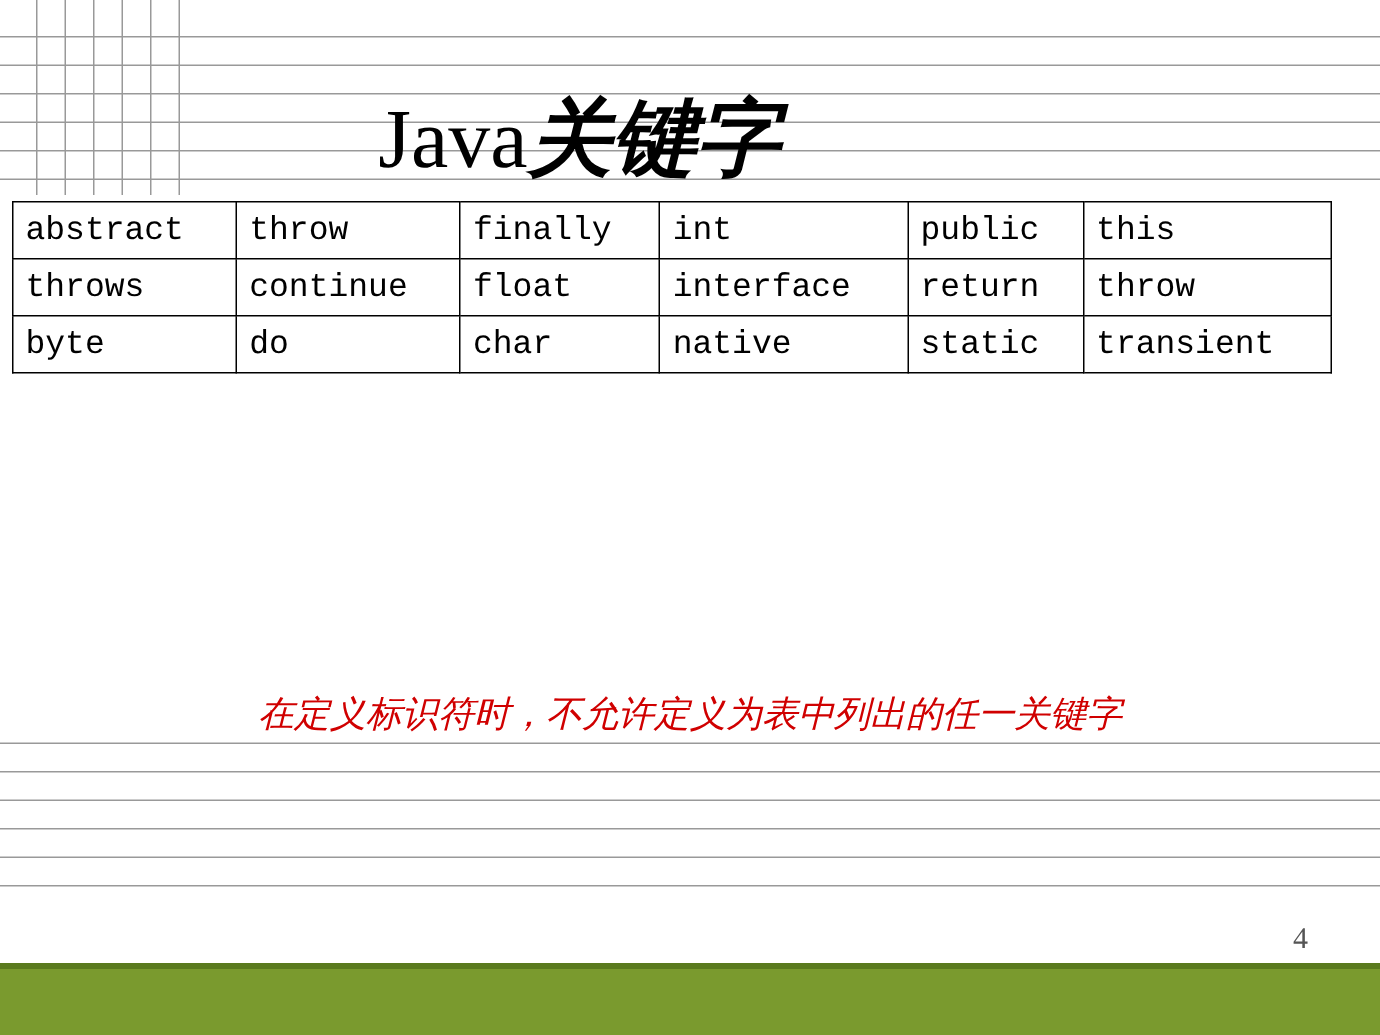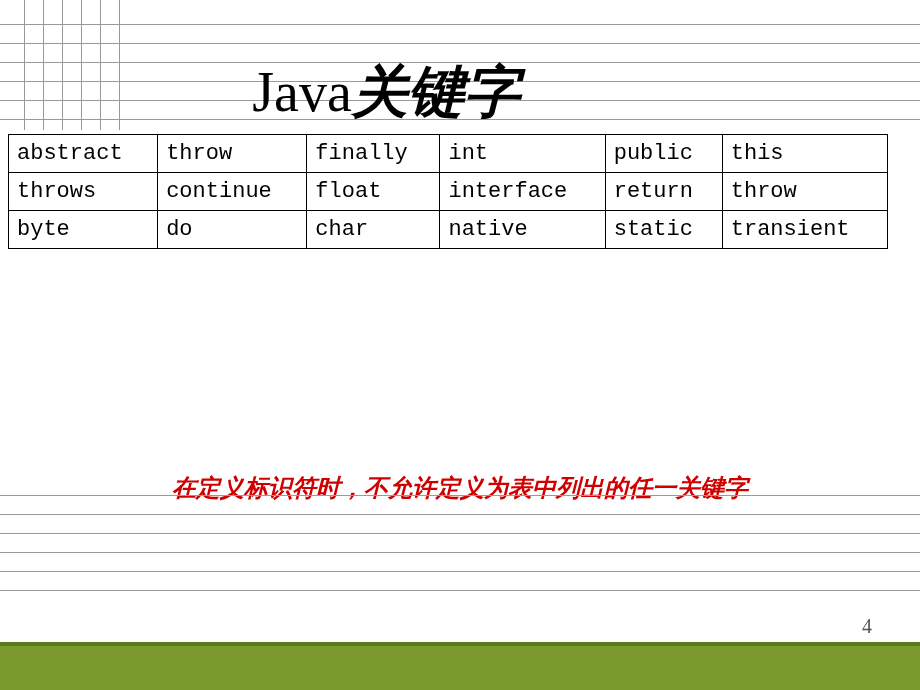--- a/index.html
+++ b/index.html
@@ -74,27 +74,27 @@
     .keywords-table tr:last-child td {
       text-align: left;
       vertical-align: middle;
     }
     .split-cell {
       text-align: center !important;
       line-height: 1.1;
     }
     .note {
       position: absolute;
-      top: 472px;
+      top: 460px;
       left: 0;
       width: 920px;
       text-align: center;
       font-size: 24px;
       color: #d00000;
-      font-weight: bold;
+      font-weight: normal;
       font-style: italic;
       font-family: "SimSun", serif;
     }
     .footer-bar {
       position: absolute;
       bottom: 0;
       left: 0;
       width: 920px;
       height: 48px;
       background: #7a9a2e;

